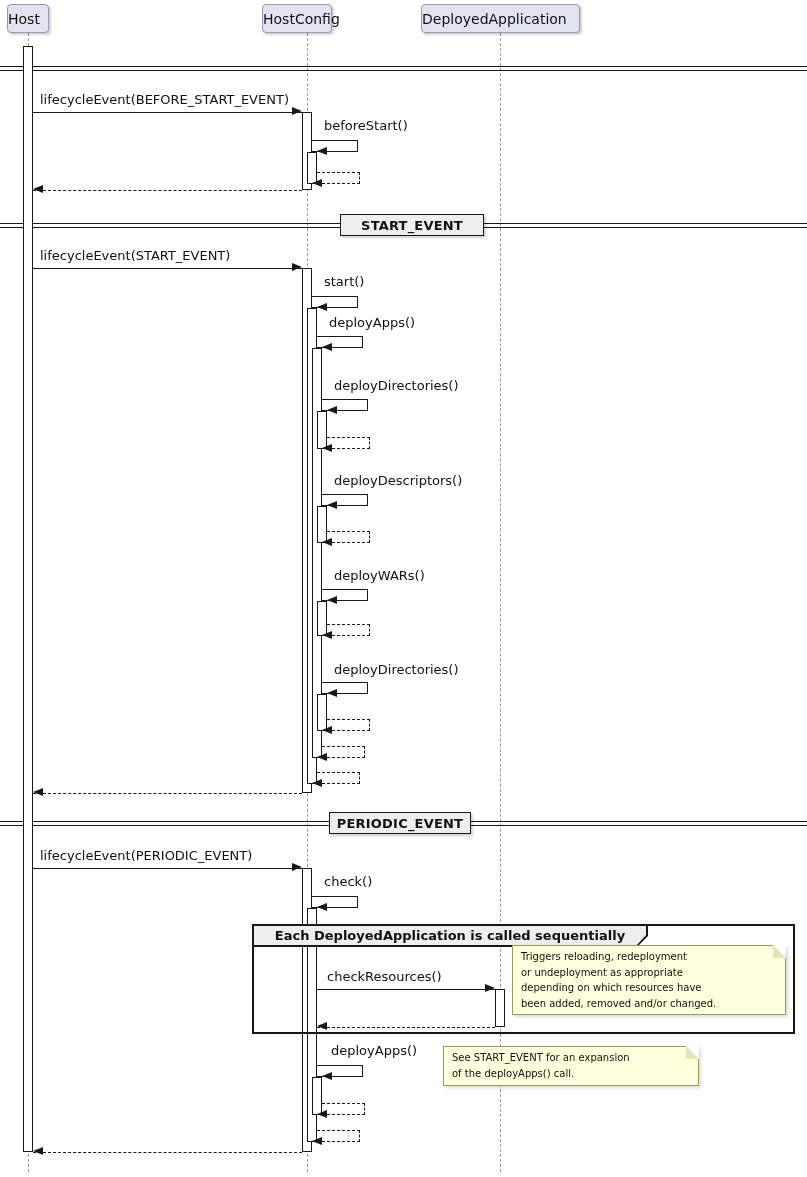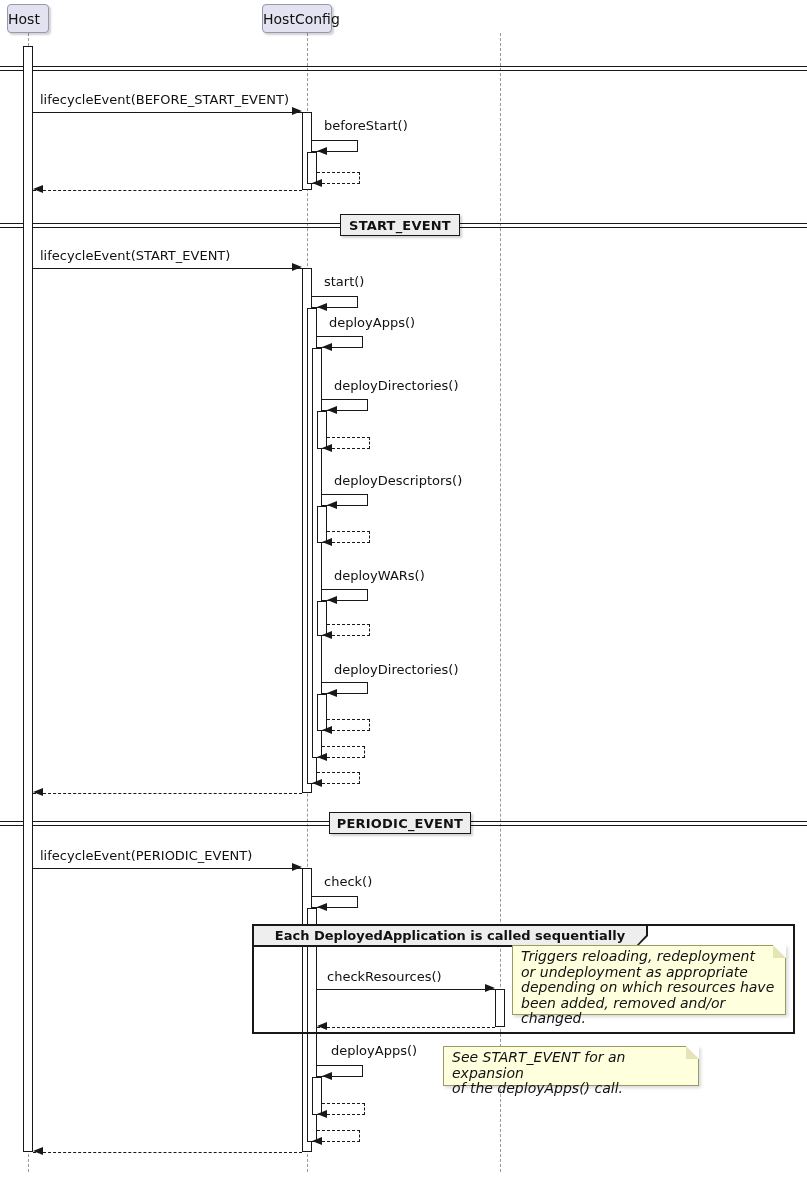--- a/index.html
+++ b/index.html
@@ -18,22 +18,22 @@
   .loop.dashed{ border-style:dashed; border-left:none; border-width:1.2px; }
   .divline{ position:absolute; left:0; width:807px; height:0; border-top:1.5px solid var(--line-color,#181818); }
   .divbox{ position:absolute; height:22px; background:var(--divider-fill,#EEEEEE);
           border:1.8px solid var(--line-color,#181818); display:flex; align-items:center; justify-content:center;
           font-size:13px; font-weight:bold; box-shadow:2px 2px 2px rgba(0,0,0,.18); letter-spacing:.2px; }
   .msg{ position:absolute; font-size:13px; line-height:14px; white-space:nowrap; }
   .ah{ position:absolute; width:0; height:0; border-top:4.5px solid transparent; border-bottom:4.5px solid transparent; }
   .ah.r{ border-left:10px solid var(--line-color,#181818); }
   .ah.l{ border-right:10px solid var(--line-color,#181818); }
   .note{ position:absolute; background:var(--note-fill,#FEFFDD); border:1px solid var(--note-border,#9A9A62);
-          box-shadow:2px 2px 3px rgba(0,0,0,.15); font-size:14px; line-height:15.5px;
-          padding:3px 8px 12px 8px; white-space:pre-line;font-style:italic; }
+          box-shadow:2px 2px 3px rgba(0,0,0,.15); font-size:10px; line-height:15.5px;
+          padding:3px 8px 12px 8px; white-space:pre-line; }
   .note::before{ content:""; position:absolute; top:-1px; right:-1px; width:0; height:0; border-style:solid;
           border-width:0 13px 13px 0; border-color:#ffffff #ffffff #e4e4b4 #ffffff; }
   .group-frame{ position:absolute; border:2px solid var(--line-color,#181818); }
   .gh-outer{ position:absolute; top:-2px; left:-2px; width:396px; height:23px; background:var(--line-color,#181818);
           clip-path:polygon(0 0,100% 0,100% 52%,calc(100% - 11px) 100%,0 100%); }
   .gh-inner{ position:absolute; top:1.6px; left:1.6px; right:1.6px; bottom:1.6px;
           background:var(--group-header-fill,#EEEEEE); display:flex; align-items:center; justify-content:center;
           font-weight:bold; font-size:13px; clip-path:polygon(0 0,100% 0,100% 46%,calc(100% - 10px) 100%,0 100%); }
 </style>
 </head>
@@ -95,22 +95,25 @@
   <div class="bar" style="left:307px;top:908px;height:234px;"></div>
   <div class="bar" style="left:312px;top:1077px;height:38px;"></div>
   <div class="bar" style="left:495px;top:989px;height:38px;"></div>
 
   <div class="participant" style="left:7px;top:4px;width:42px;">
     <span>Host</span>
   </div>
   <div class="participant" style="left:262px;top:4px;width:70px;">
     <span>HostConfig</span>
   </div>
+  <div class="participant" style="left:421px;top:4px;width:159px;">
+    <span>DeployedApplication</span>
+  </div>
 
-  <div class="divbox" style="left:340px;top:214px;width:120px;">
+  <div class="divbox" style="left:340px;top:214px;width:144px;">
     <span>START_EVENT</span>
   </div>
   <div class="divbox" style="left:329px;top:812px;width:142px;">
     <span>PERIODIC_EVENT</span>
   </div>
 
   <div class="ah r" style="left:292px;top:107px;"></div>
   <div class="ah l" style="left:317px;top:147px;"></div>
   <div class="ah l" style="left:312px;top:179px;"></div>
   <div class="ah l" style="left:33px;top:185px;"></div>

